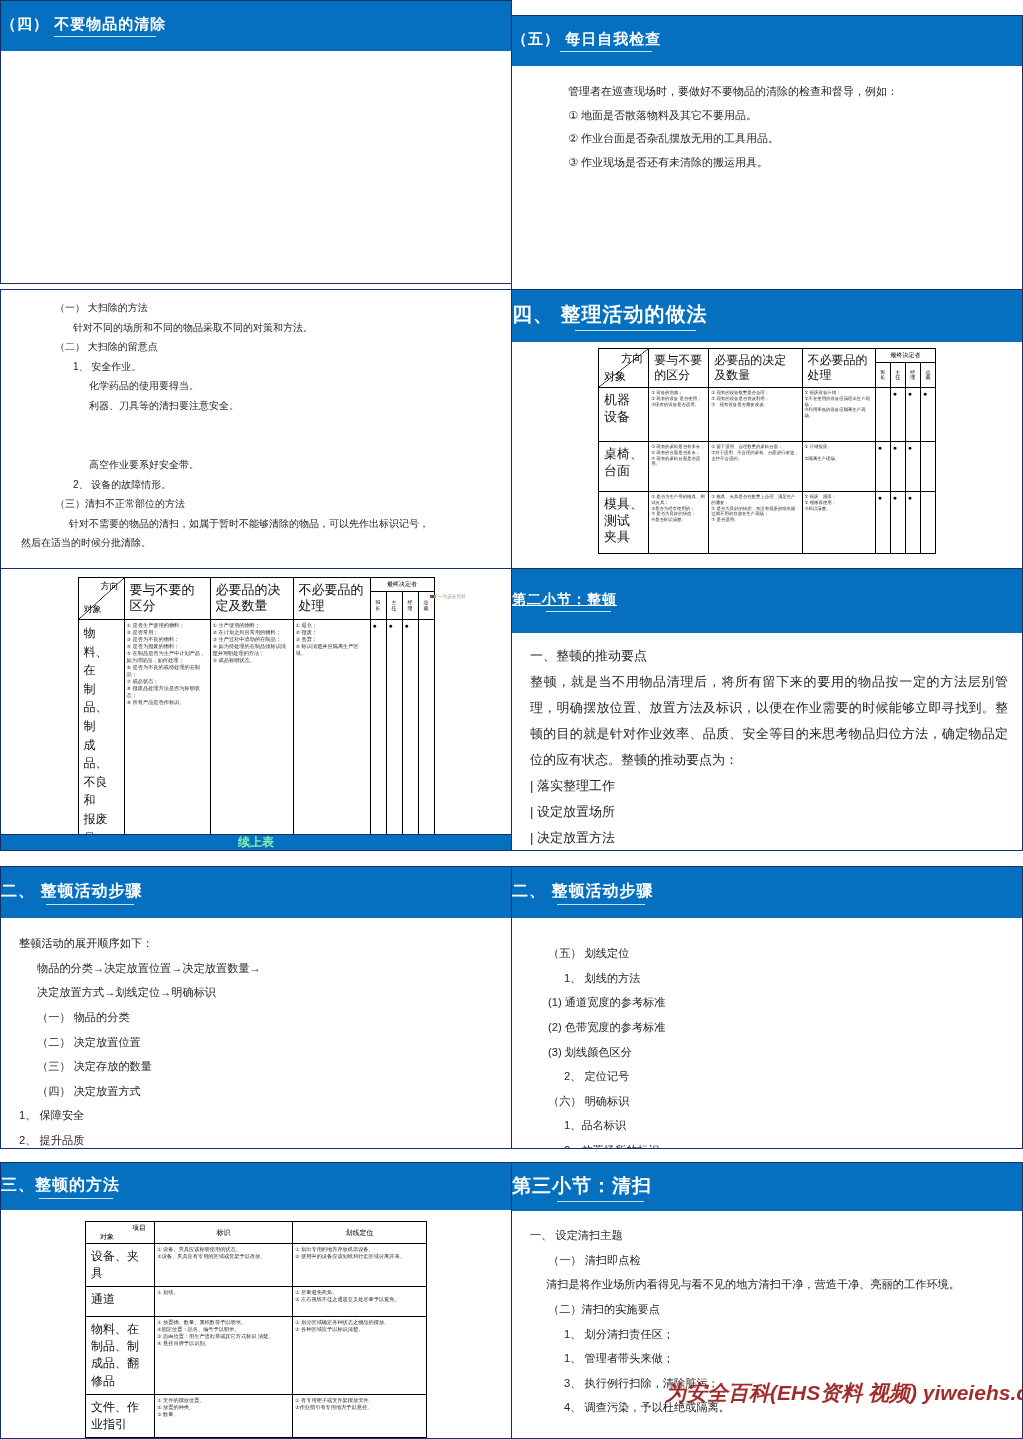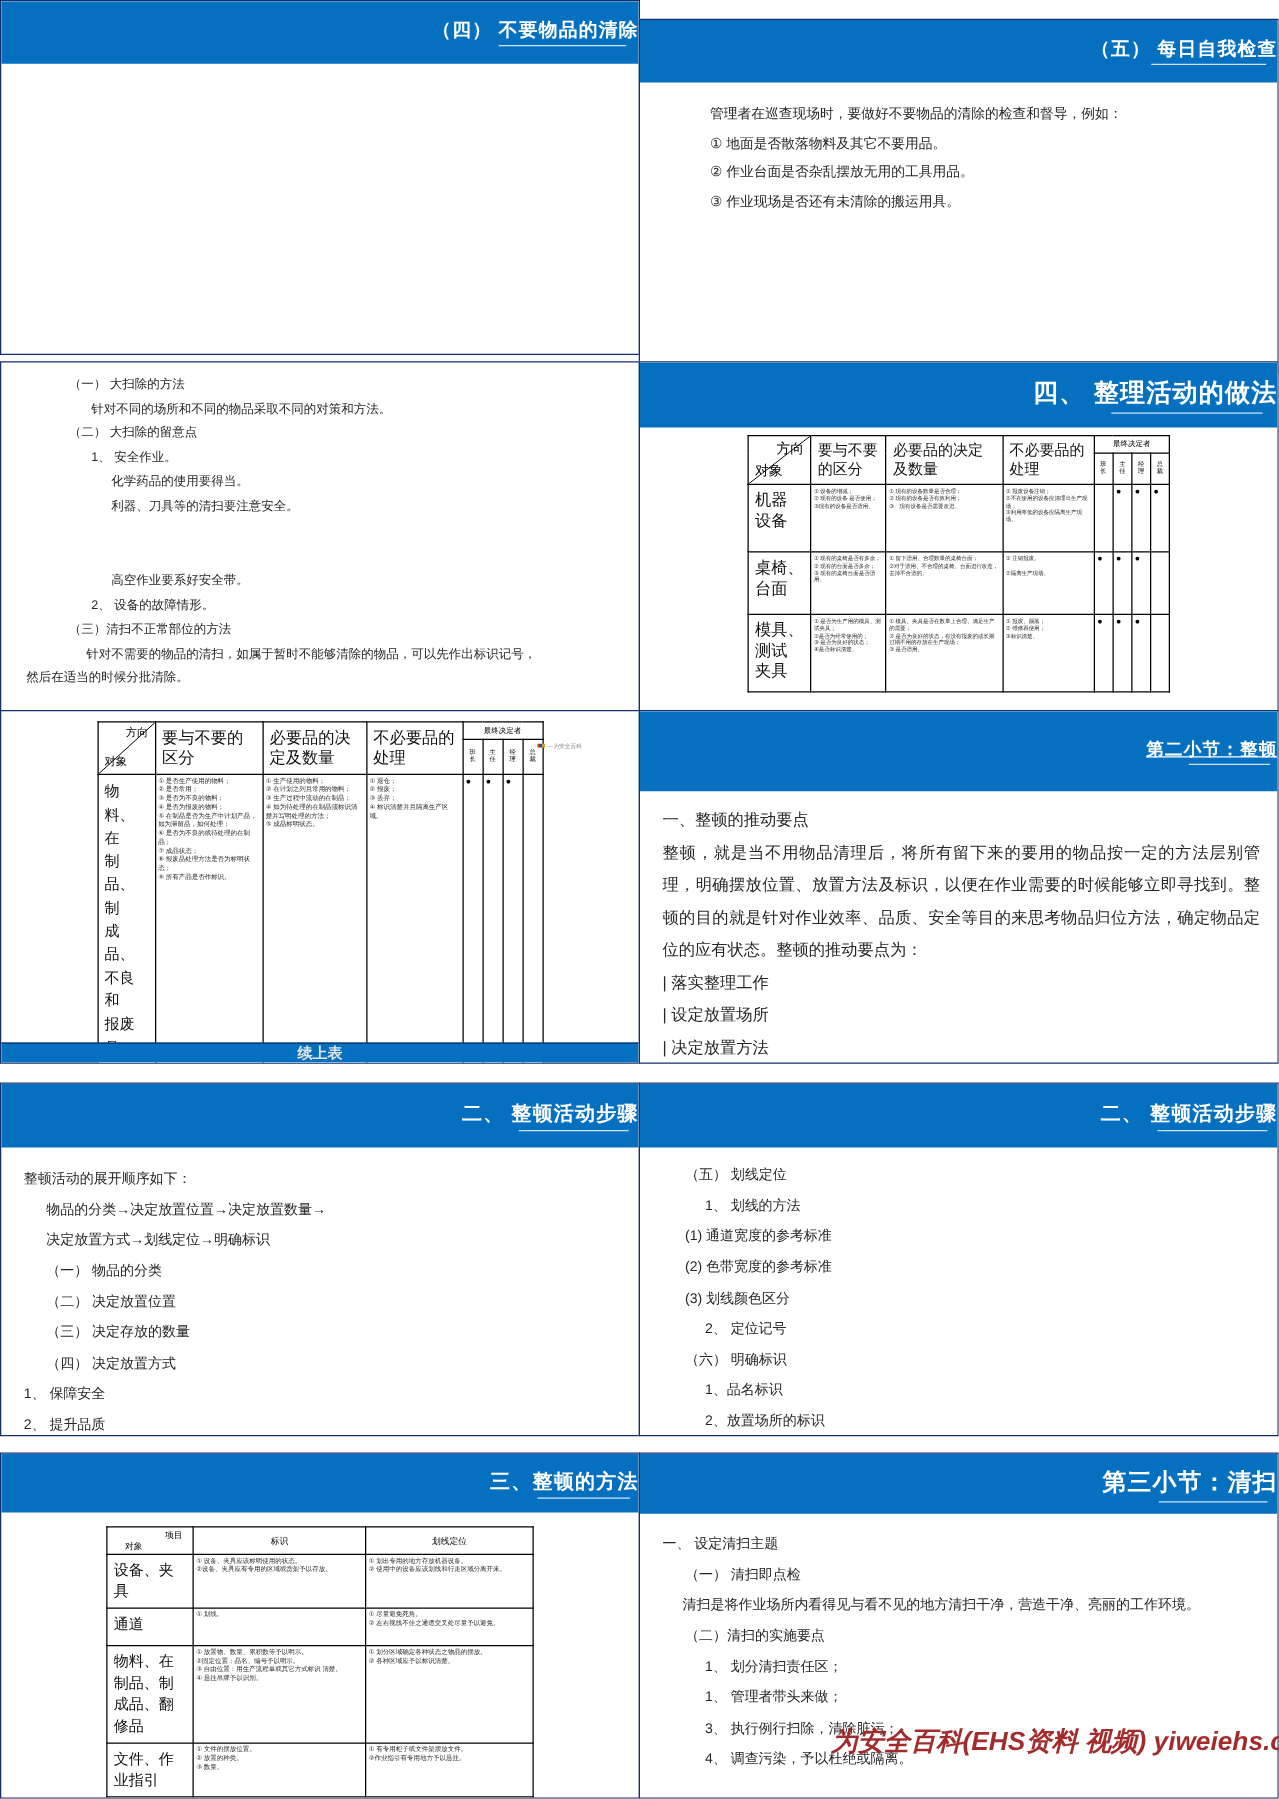--- a/index.html
+++ b/index.html
@@ -19,21 +19,21 @@
     overflow: hidden;
   }
   .title-bar {
     background: #0570c0;
     color: #ffffff;
     text-align: center;
     font-weight: bold;
     letter-spacing: 1px;
     display: flex;
     align-items: center;
-    justify-content: flex-end;
+    justify-content: flex-start;
     position: relative;
   }
   .title-bar .ttl {
     position: relative;
     display: inline-block;
     padding-bottom: 3px;
     white-space: nowrap;
   }
   .title-bar .ttl .ul {
     position: absolute;
@@ -96,21 +96,21 @@
     color: #8a8a8a;
     white-space: nowrap;
   }
   .minilogo .sq { display:inline-block; width:6px; height:3px;
      background: linear-gradient(90deg,#c0392b 0 33%,#2e4a8a 33% 66%,#d4a017 66% 100%);
      vertical-align: middle; margin-right: 2px;}
 
   
   .cont-bar {
     position: absolute; left: 0; right: 0; bottom: 0;
-    background: #0570c0; color: #e5e5e5;
+    background: #0570c0; color: #86efac;
     text-align: center; font-weight: bold; font-size: 12px;
     border-top: 1px solid #14306b;
   }
 
   
   .watermark {
     position: absolute;
     color: #9b1b1b;
     font-weight: bold;
     font-style: italic;
@@ -314,21 +314,21 @@
       <p>1、    保障安全</p>
       <p>2、    提升品质</p>
 
     </div>
   </div>
 
   <div class="slide" style="left:511px; top:866px; width:512px; height:283px;">
     <div class="title-bar" style="height:51px; font-size:16px;">
       <span class="ttl"><span>二、  整顿活动步骤</span><span class="ul"></span></span>
     </div>
-    <div class="body" style="padding:10px 14px 6px 18px; font-size:11.2px; line-height:2.2;">
+    <div class="body" style="padding:23px 14px 6px 18px; font-size:11.2px; line-height:2.2;">
       <p class="ind1">（五）  划线定位</p>
       <p class="ind2">1、  划线的方法</p>
       <p class="ind1">(1)  通道宽度的参考标准</p>
       <p class="ind1">(2)  色带宽度的参考标准</p>
       <p class="ind1">(3)  划线颜色区分</p>
       <p class="ind2">2、  定位记号</p>
       <p class="ind1">（六）  明确标识</p>
       <p class="ind2">1、品名标识</p>
       <p class="ind2">2、放置场所的标识</p>
     </div>

